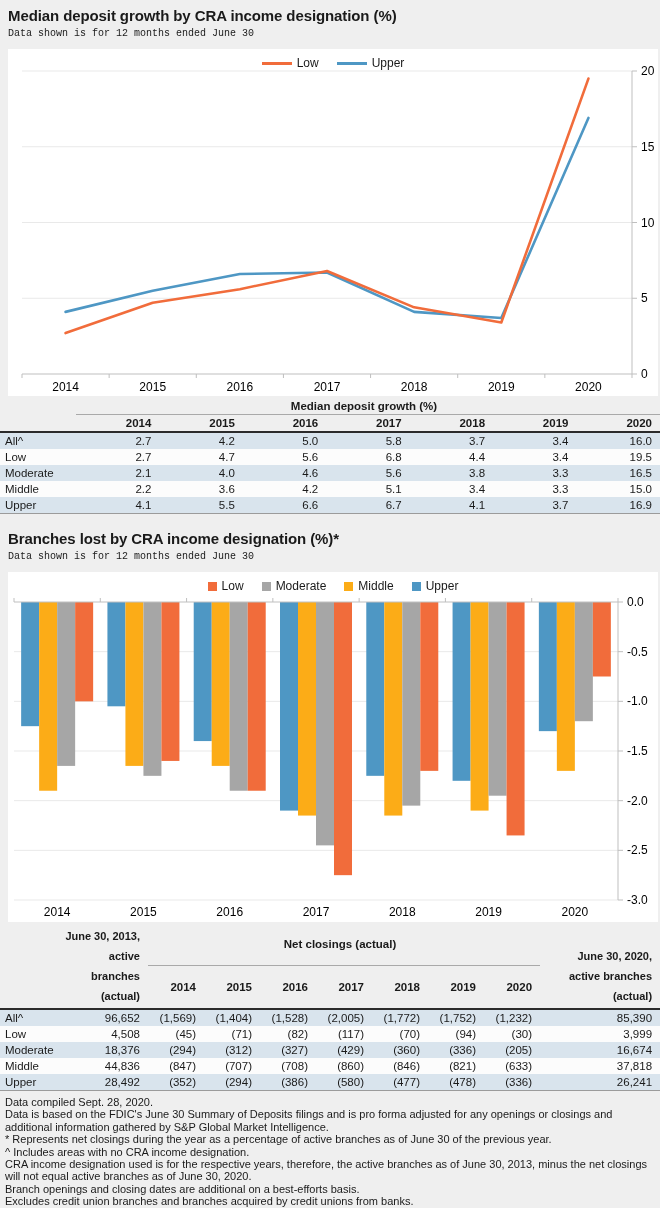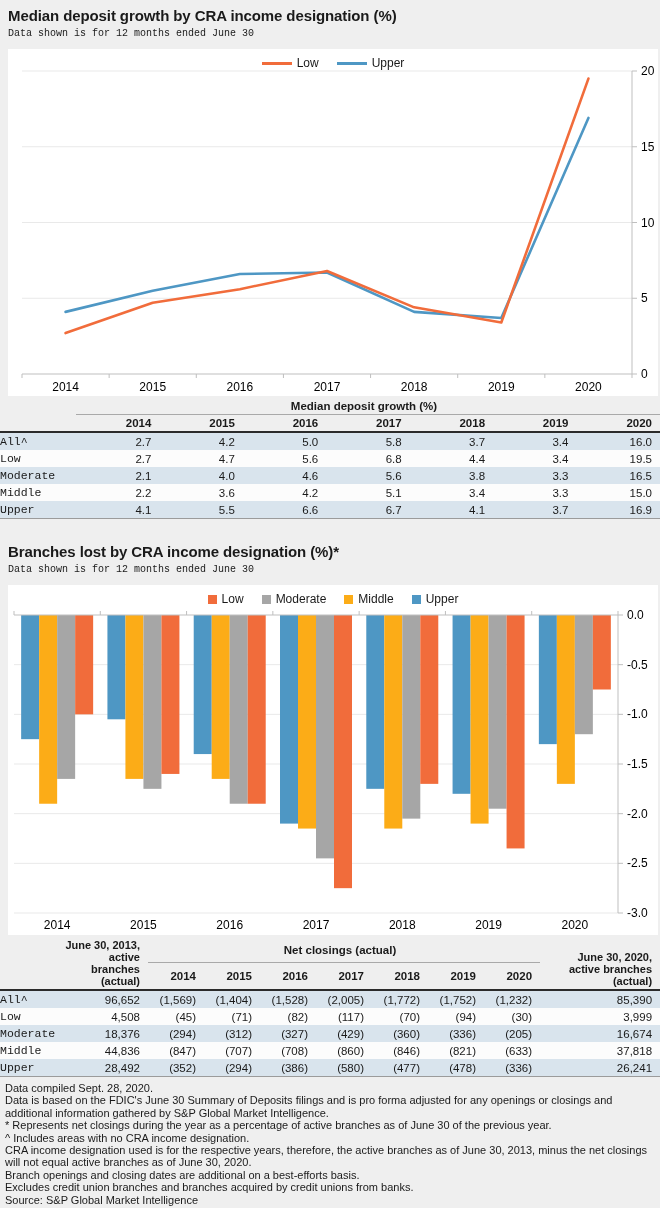--- a/index.html
+++ b/index.html
@@ -3,42 +3,42 @@
 <meta charset="utf-8">
 <style>
   html,body{margin:0;padding:0;}
   body{
     width:660px;height:1208px;overflow:hidden;
     background:#efefef;color:#1a1a1a;
     font-family:"Liberation Sans",sans-serif;
     -webkit-font-smoothing:antialiased;
   }
   .hdr{padding:7px 8px 0 8px;}
-  .hdr.second{padding-top:24px;}
+  .hdr.second{padding-top:16px;}
   .title{font-size:15px;font-weight:700;margin:0 0 4px 0;letter-spacing:-0.1px;}
   .subtitle{font-size:10px;margin:0 0 10px 0;font-family:Liberation Mono, monospace;}
   .panel{position:relative;background:#ffffff;margin-left:8px;width:650px;}
   #panel1{height:347px;}
   #panel2{height:350px;}
   .legend{
     position:absolute;top:7px;left:0;width:100%;z-index:2;
     display:flex;justify-content:center;align-items:center;gap:18px;
     font-size:12px;
   }
   .legend-item{display:flex;align-items:center;gap:5px;}
   .sw-line{width:30px;height:3px;display:inline-block;}
   .sw-sq{width:9px;height:9px;display:inline-block;}
   svg.chart{position:absolute;left:0;top:0;}
   table{border-collapse:collapse;table-layout:fixed;width:660px;font-size:11.5px;margin-top:2px;}
   th,td{padding:2px 8px 2px 0;text-align:right;font-weight:normal;white-space:nowrap;}
-  th.rl,td.rl{text-align:left;padding-right:0;font-family:Liberation Mono, monospace;}
+  th.rl,td.rl{text-align:left;padding-left:5px;padding-right:0;}
   thead th{font-weight:700;}
   th.span-h{text-align:center;border-bottom:1px solid #a9a9a9;}
   tr.dark-bottom th{border-bottom:2px solid #2b2b2b;}
-  th.multi{white-space:pre-line;line-height:12px;font-size:11px;vertical-align:bottom;border-bottom:2px solid #2b2b2b;}
+  th.multi{white-space:pre-line;line-height:20px;font-size:11px;vertical-align:bottom;border-bottom:2px solid #2b2b2b;}
   tbody tr:nth-child(odd){background:#d9e4ed;}
   tbody tr:nth-child(even){background:#fcfcfc;}
   tbody tr:last-child td{border-bottom:1px solid #9b9b9b;}
   #table2{font-size:11.5px;}
   #table2 thead th.years{font-size:11.5px;}
   .footnotes{padding:5px 8px 0 5px;font-size:11px;line-height:12.4px;max-width:652px;}
   .fline{margin:0;}
 </style>
 </head>
 <body>

